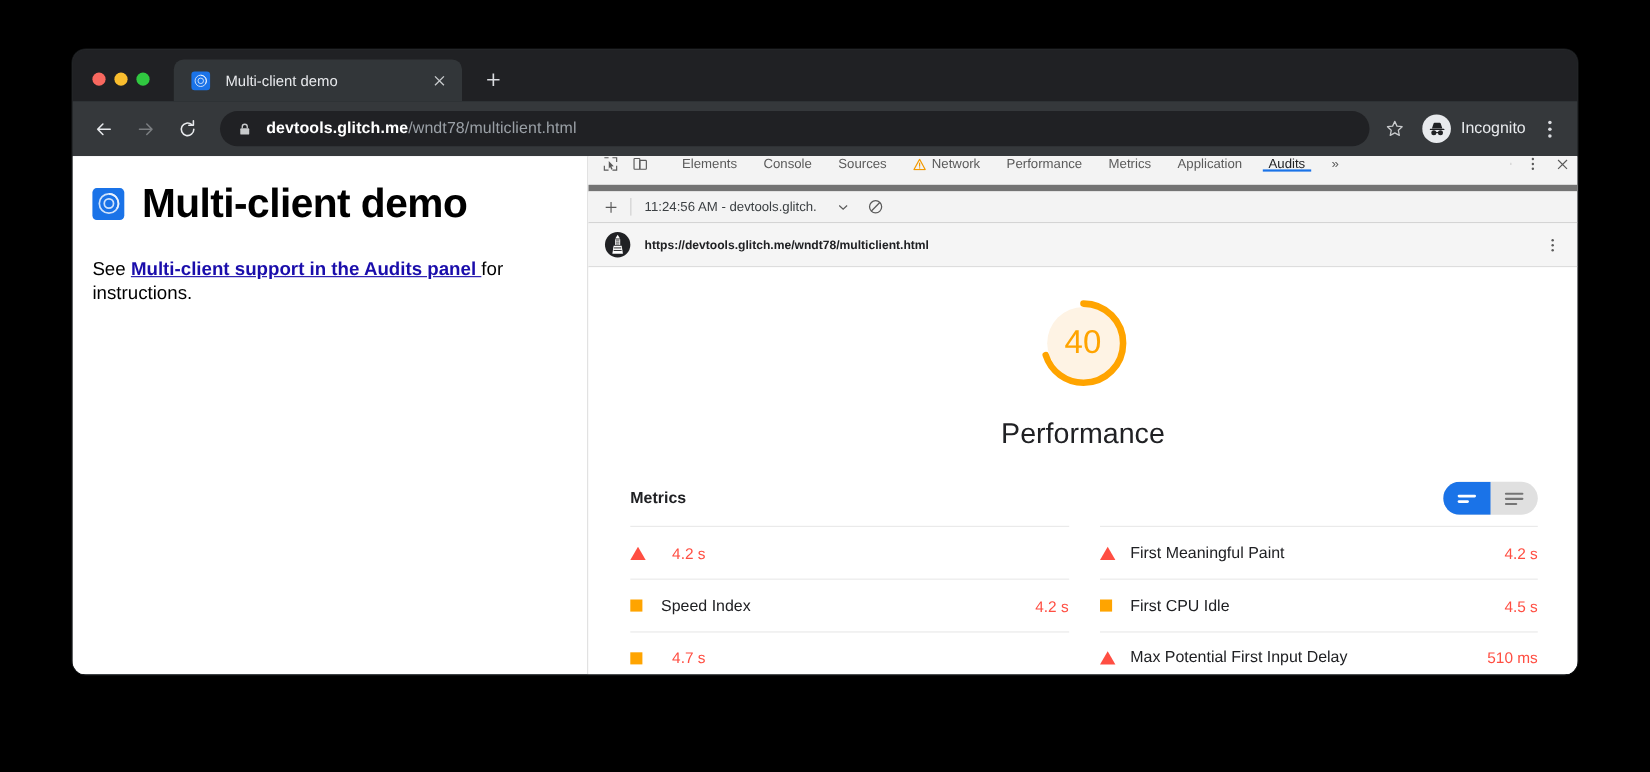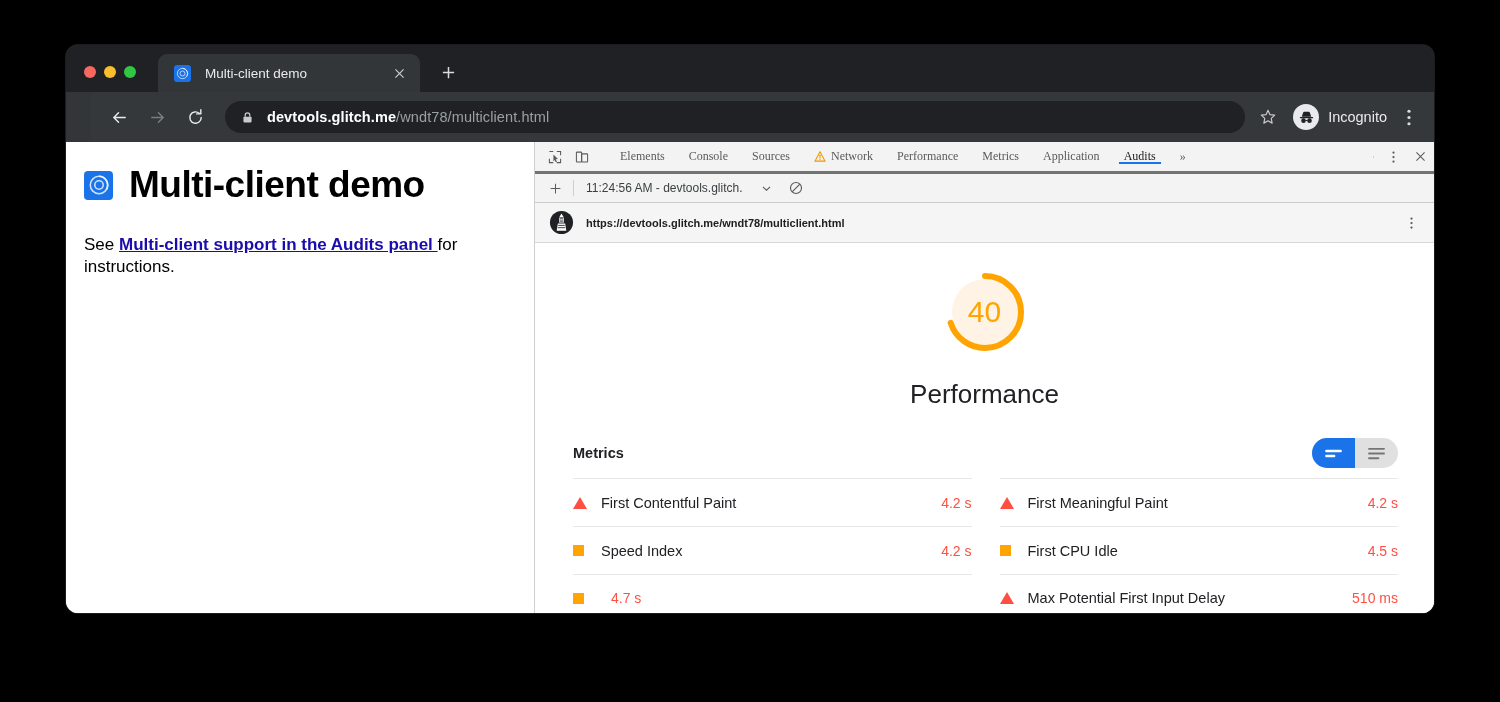--- a/index.html
+++ b/index.html
@@ -71,21 +71,20 @@
     display: flex; align-items: center; justify-content: center;
     color: #dadce0;
   }
 
   
   .toolbar {
     height: 50px;
     background: #35383b;
     display: flex; align-items: center;
     padding: 0 12px 0 10px;
-    margin-left: 25px;
   }
   .nav-btn {
     width: 36px; height: 36px; margin-right: 2px;
     display: flex; align-items: center; justify-content: center;
     color: #e8eaed;
     flex: 0 0 auto;
   }
   .nav-btn.disabled { color: #7a7d80; }
   .omnibox {
     flex: 1 1 auto;
@@ -152,26 +151,25 @@
   
   .devtools {
     flex: 1 1 auto;
     background: #fff;
     display: flex; flex-direction: column;
     min-width: 0;
   }
   .dt-tabbar {
     height: 32px;
     background: #f3f3f3;
-    border-bottom: 3px solid #737373;
-    display: flex; align-items: center;
+    border-bottom: 6px solid #737373;
+    display: flex; align-items: flex-start;
     padding-left: 6px;
     font-size: 12px; color: #5a5a5a;
     flex: 0 0 auto;
-    font-family: Liberation Serif, serif;
   }
   .dt-icon-btn {
     width: 27px; display:flex; align-items:center; justify-content:center;
     color:#5a5a5a;
   }
   .dt-sep { width: 1px; background: #cdcdcd; margin: 6px 6px; flex: 0 0 auto; }
   .dt-tab {
     display: flex; align-items: center; gap: 5px;
     padding: 0 12px;
     position: relative;
@@ -524,21 +522,20 @@
                 </div>
               </div>
             </div>
 
             <div class="metrics-columns">
               <div class="metrics-col">
                 <div class="metric-row">
                   <span class="metric-marker">
                       <span class="marker-triangle"></span>
                     </span>
-                  <span class="metric-name">First Contentful Paint</span>
                   <span class="metric-value">4.2 s</span>
                 </div>
                 <div class="metric-row">
                   <span class="metric-marker">
                       <span class="marker-square"></span>
                     </span>
                   <span class="metric-name">Speed Index</span>
                   <span class="metric-value">4.2 s</span>
                 </div>
                 <div class="metric-row">

